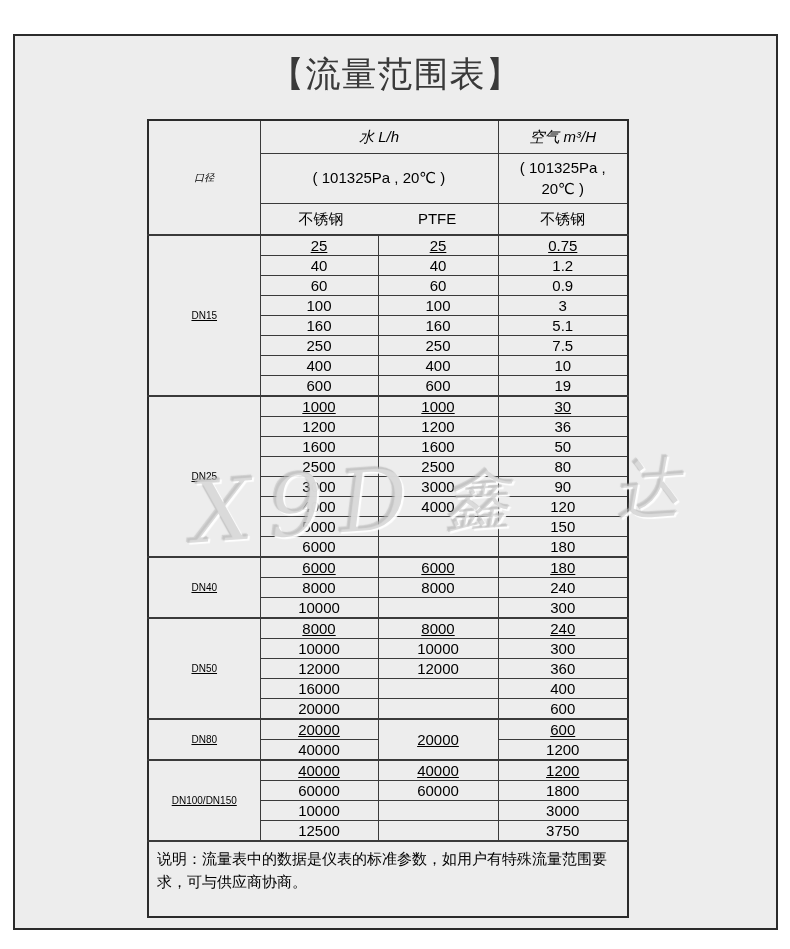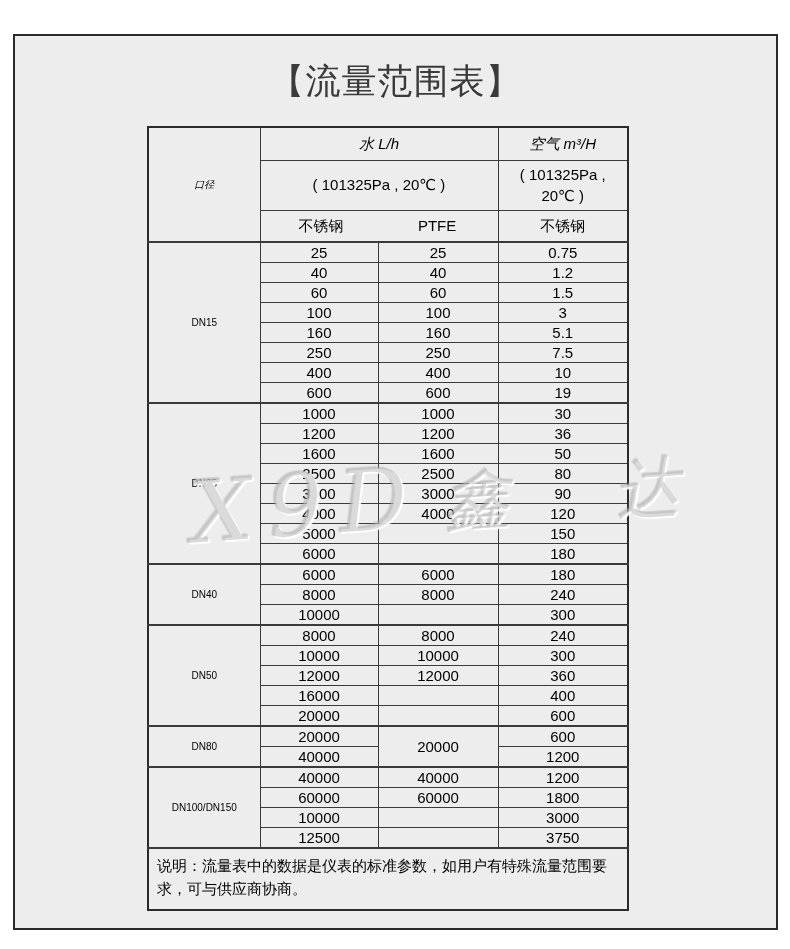--- a/index.html
+++ b/index.html
@@ -19,21 +19,21 @@
     left: 13px;
     top: 34px;
     width: 765px;
     height: 896px;
     background: #ededed;
     border: 2px solid #2b2b2b;
     box-sizing: border-box;
     overflow: hidden;
   }
   .title {
-    margin: 22px 0 0 0;
+    margin: 15px 0 0 0;
     text-align: center;
     font-size: 35px;
     font-weight: 500;
     color: #3a3a3a;
     letter-spacing: 1px;
   }
   .flow-table {
     border-collapse: collapse;
     table-layout: fixed;
     width: 480px;
@@ -59,27 +59,27 @@
   }
   tr.hdr-r1 td { height: 32px; line-height: 32px; font-style: italic; }
   tr.hdr-r2 td { height: 50px; line-height: 1.35; padding: 2px 8px; box-sizing: border-box; }
   tr.hdr-r3 td { height: 30px; line-height: 30px; }
   td.materials { padding: 0; }
   td.materials .mat {
     display: inline-block;
     width: 49%;
     text-align: center;
   }
-  tr.section-start td { border-top-width: 2px; }
+  tr.section-start td { border-top-width: 2px; text-decoration: underline; }
   td.diam { font-size: 10px; }
   td.note {
     text-align: left;
     height: auto;
     line-height: 1.55;
-    padding: 5px 8px 8px 8px;
+    padding: 5px 8px 22px 8px;
     border-top-width: 2px;
     box-sizing: border-box;
   }
   .watermark {
     position: absolute;
     left: 175px;
     top: 408px;
     z-index: 2;
     pointer-events: none;
     white-space: nowrap;
@@ -135,21 +135,21 @@
           <td>0.75</td>
         </tr>
         <tr>
           <td>40</td>
           <td>40</td>
           <td>1.2</td>
         </tr>
         <tr>
           <td>60</td>
           <td>60</td>
-          <td>1.5</td>
+          <td>0.9</td>
         </tr>
         <tr>
           <td>100</td>
           <td>100</td>
           <td>3</td>
         </tr>
         <tr>
           <td>160</td>
           <td>160</td>
           <td>5.1</td>

